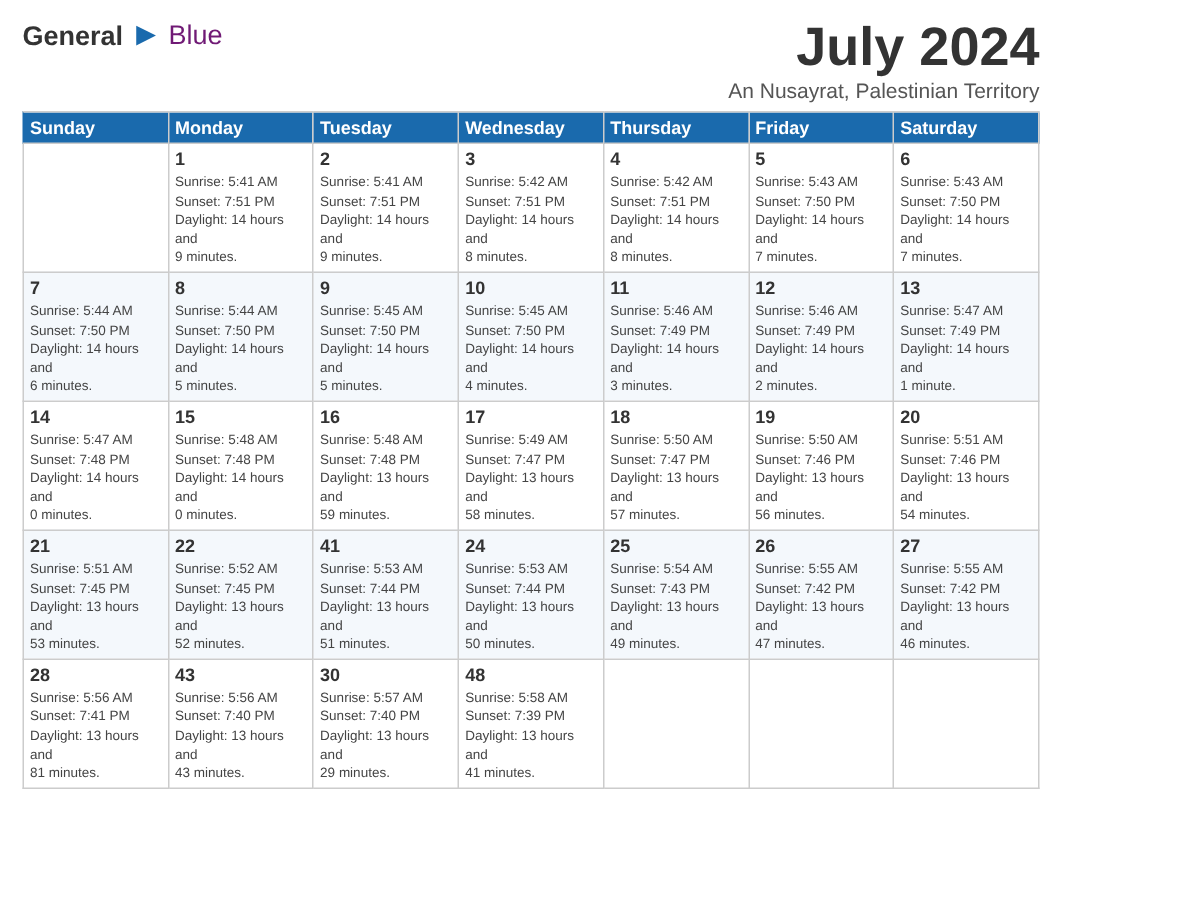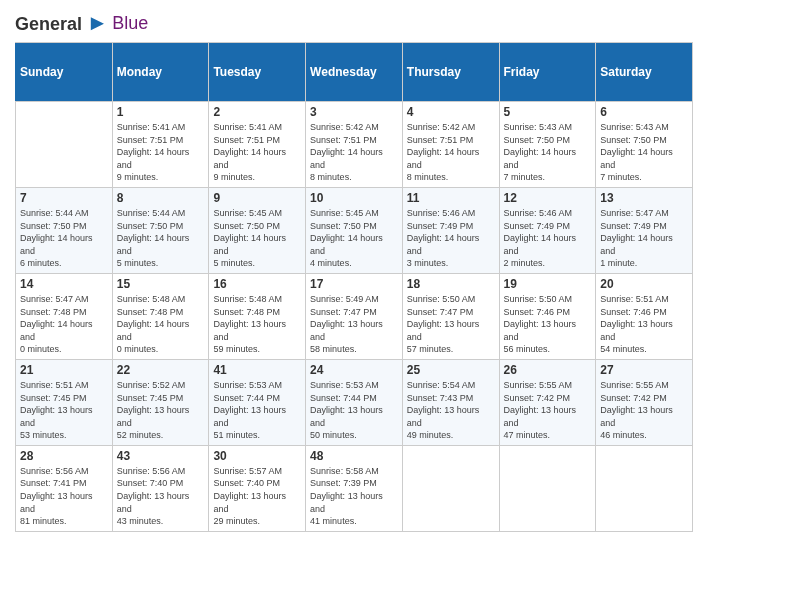--- a/index.html
+++ b/index.html
@@ -54,21 +54,21 @@
     table {
       width: 100%;
       border-collapse: collapse;
       table-layout: fixed;
     }
     th {
       background-color: #1a6aad;
       color: #fff;
       font-size: 12px;
       font-weight: bold;
-      padding: 22px 4px;
+      padding: 3px 4px;
       text-align: left;
       border: 1px solid #ccc;
     }
     td {
       border: 1px solid #ccc;
       vertical-align: top;
       padding: 3px 4px;
       font-size: 9.5px;
       color: #333;
       height: 80px;
@@ -100,20 +100,24 @@
 <div class="container">
   <div class="header-area">
     <div class="logo">
       <div>
         <span class="logo-text-general">General</span>
         <span class="logo-bird">►</span>
       </div>
       <div>
         <span class="logo-text-blue">Blue</span>
       </div>
+    </div>
+    <div class="title-area">
+      <div class="month-title">July 2024</div>
+      <div class="location-title">An Nusayrat, Palestinian Territory</div>
     </div>
   </div>
 
   <table>
     <thead>
       <tr>
         <th>Sunday</th>
         <th>Monday</th>
         <th>Tuesday</th>
         <th>Wednesday</th>

